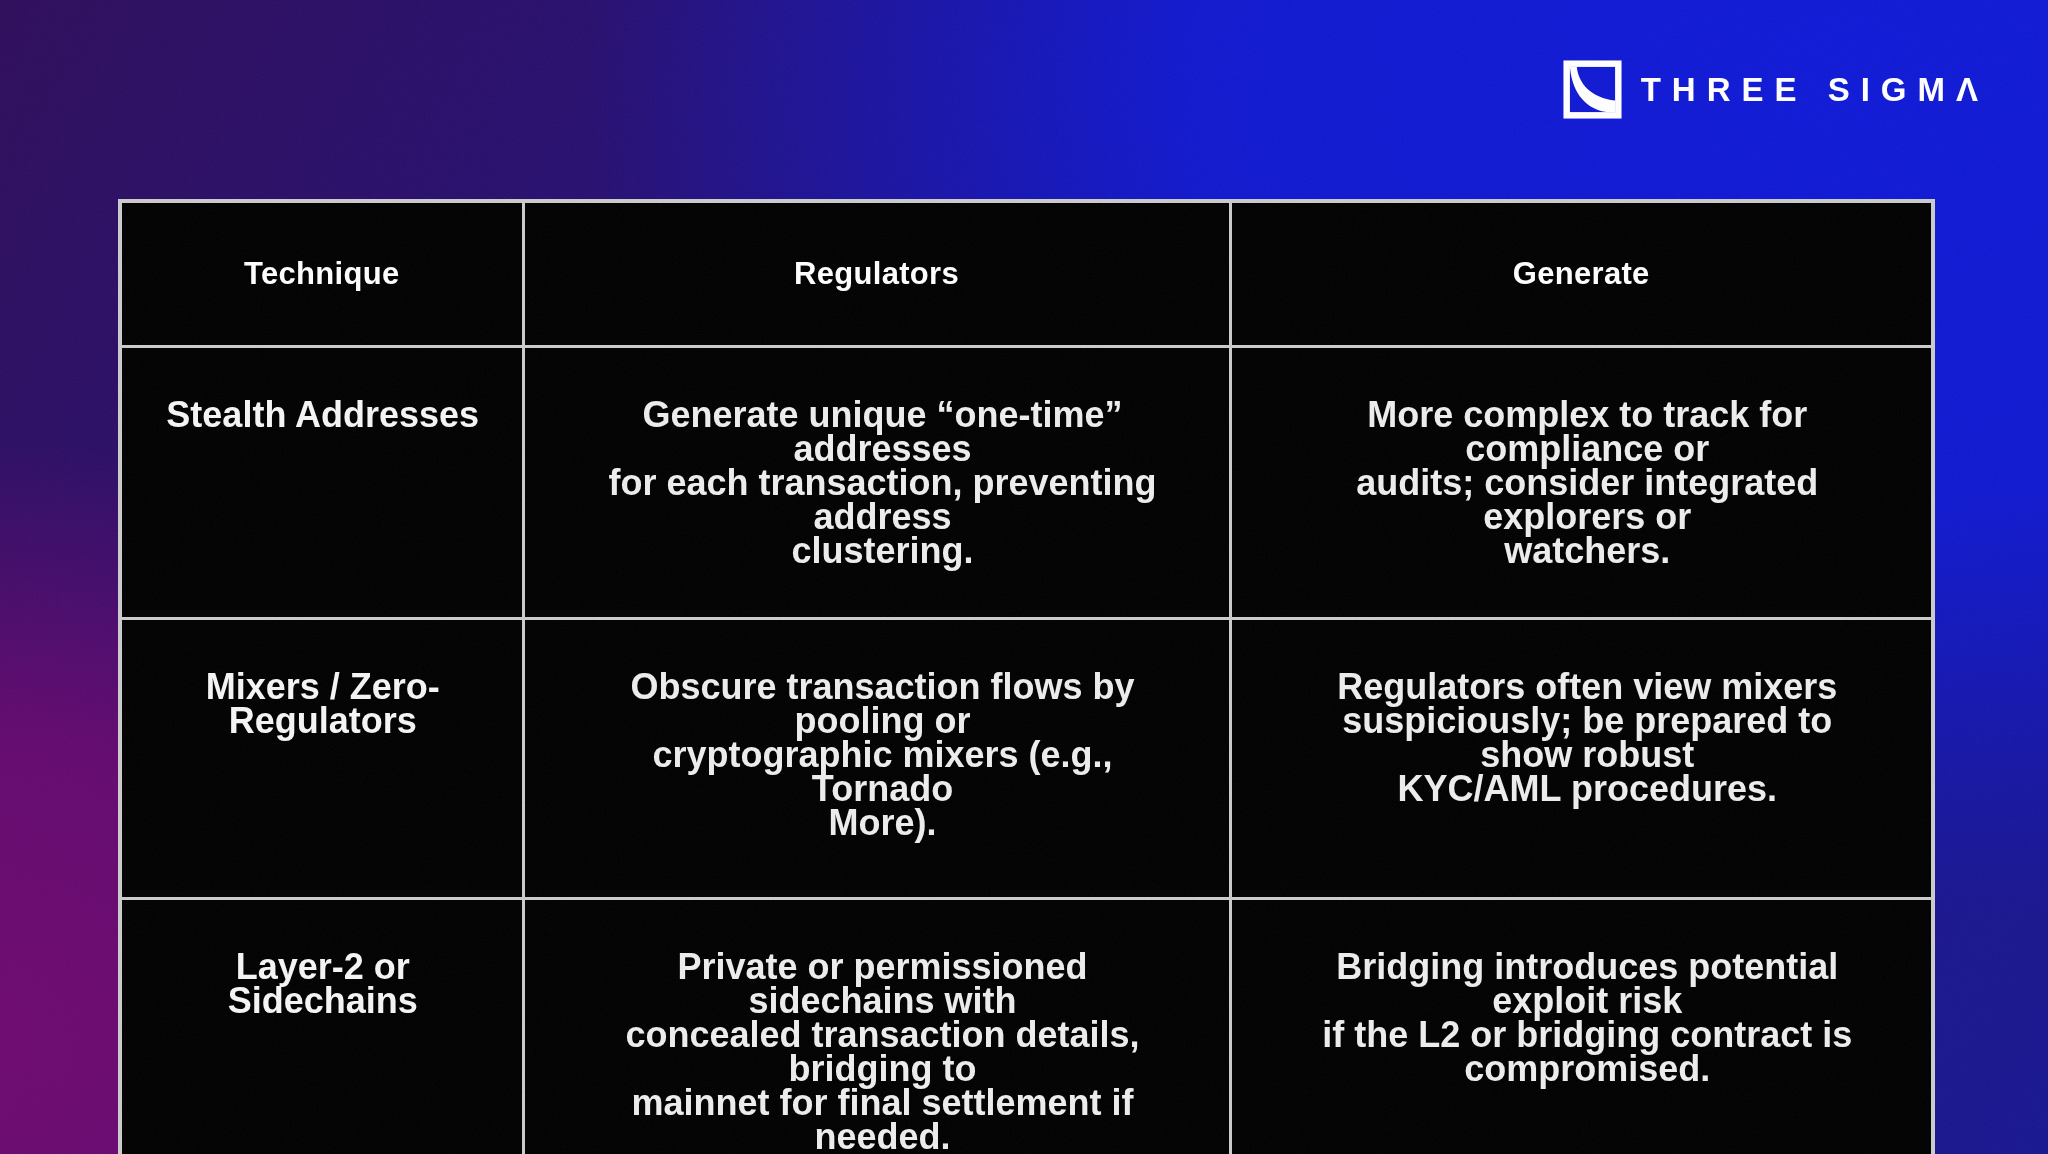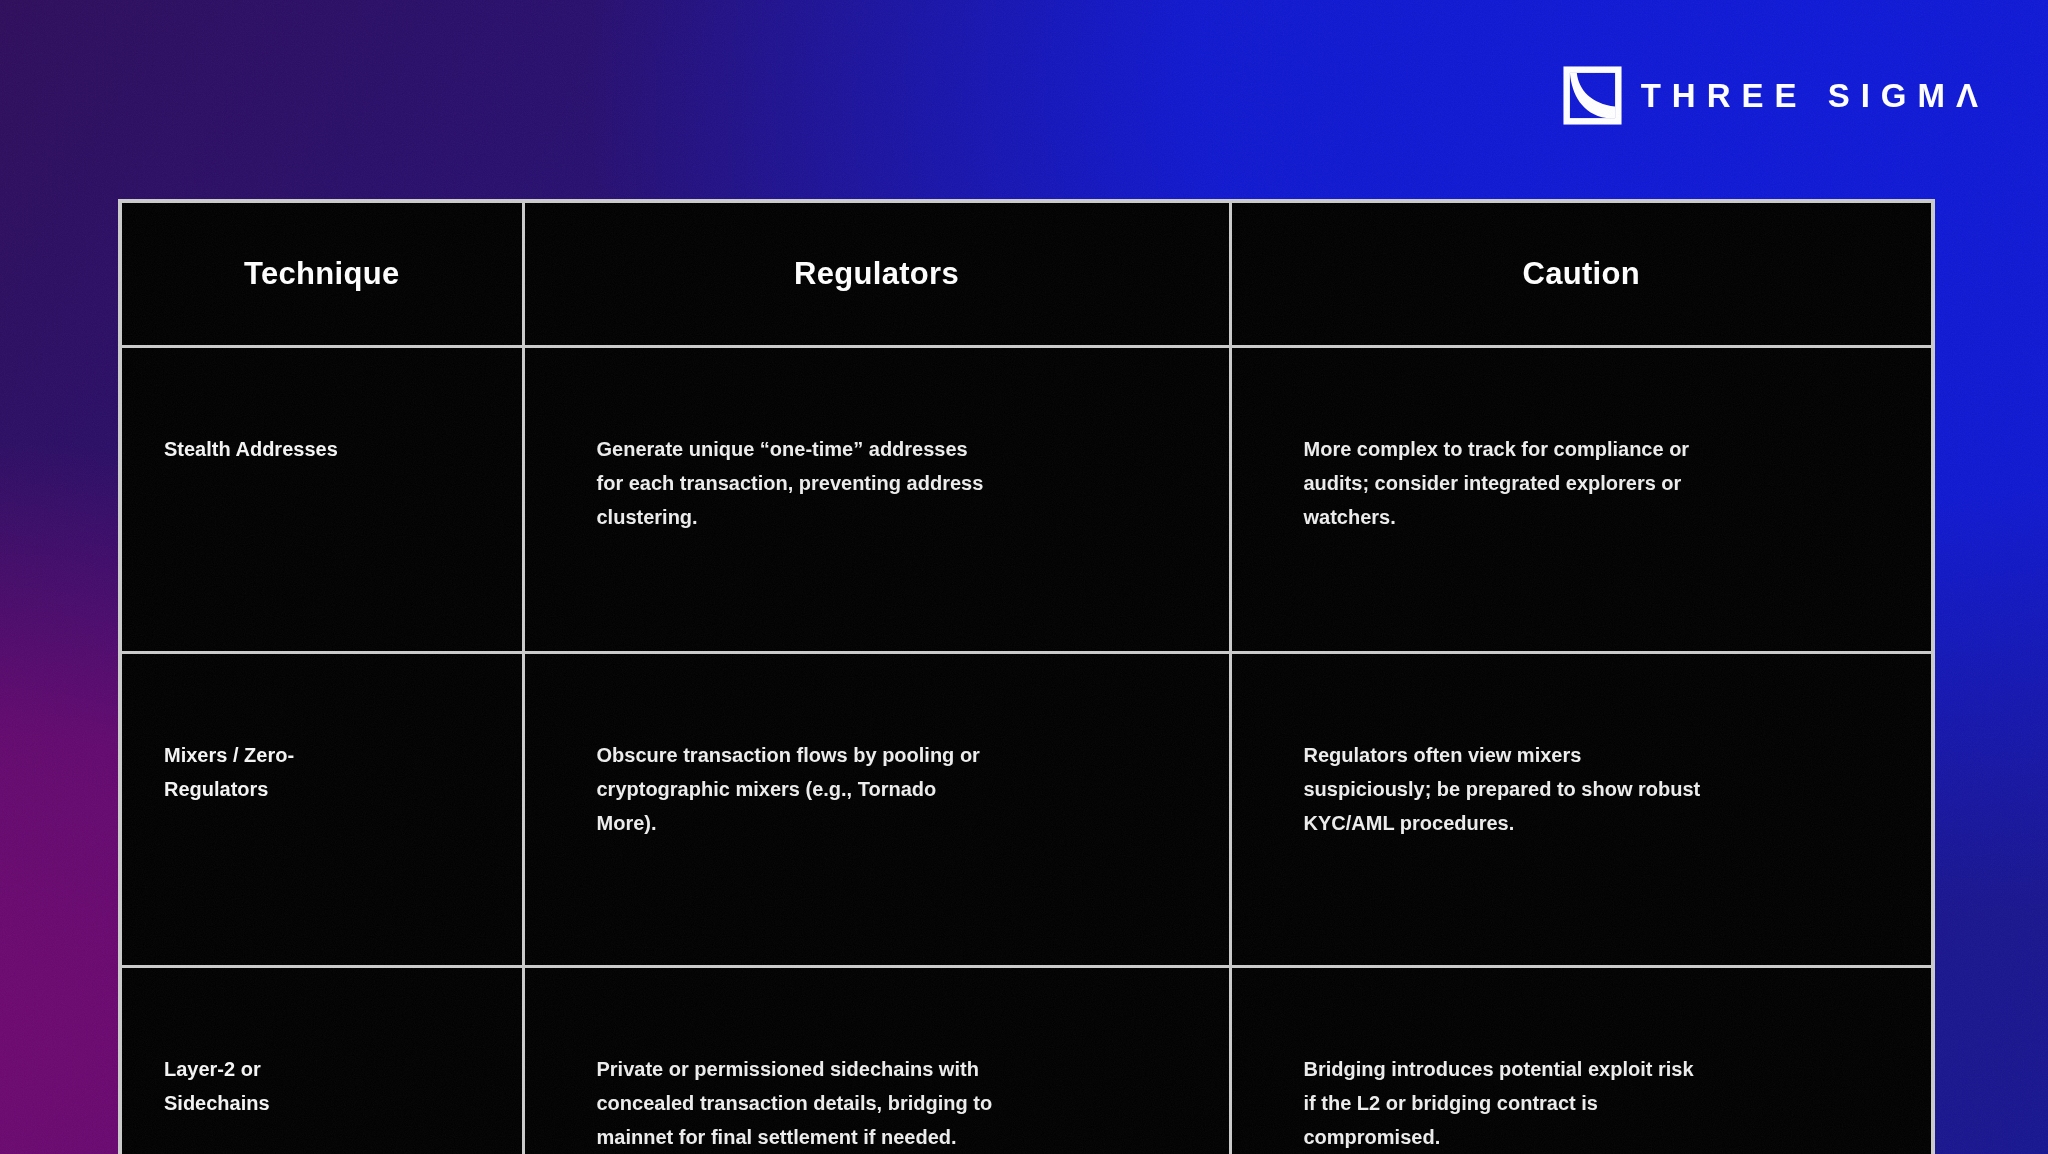--- a/index.html
+++ b/index.html
@@ -20,21 +20,21 @@
   .noise {
     position: absolute; inset: 0;
     width: 100%; height: 100%;
     opacity: 0.05;
     pointer-events: none;
   }
 
   
   .brand {
     position: absolute;
-    top: 66px; right: 70px;
+    top: 60px; right: 70px;
     display: flex; align-items: center;
     gap: 19px;
     color: #ffffff;
   }
   .brand-icon { width: 59px; height: 59px; display: block; }
   .brand-icon svg { display: block; width: 100%; height: 100%; }
   .brand-text {
     font-size: 33px;
     font-weight: 700;
     letter-spacing: 11px;
@@ -64,24 +64,25 @@
     height: 140px;
     vertical-align: middle;
     color: #ffffff;
     font-size: 31px;
     font-weight: 700;
     letter-spacing: 0.3px;
   }
   table.tbl td {
     vertical-align: top;
     color: #ededed;
-    font-size: 20px;
+    font-size: 36px;
     line-height: 34px;
     white-space: pre-line;
-    padding: 84px 60px 20px 72px;
+    padding: 50px 60px 20px 72px;
+    text-align: center;
   }
   table.tbl td.tech {
     font-weight: 700;
     color: #f5f5f5;
     padding-left: 42px;
     padding-right: 40px;
   }
   tr.r1 td { height: 199px; }
   tr.r2 td { height: 207px; }
   tr.r3 td { height: 227px; }
@@ -104,21 +105,21 @@
   <table class="tbl">
     <colgroup>
         <col class="c1">
         <col class="c2">
         <col class="c3">
       </colgroup>
     <thead>
       <tr>
         <th>Technique</th>
         <th>Regulators</th>
-        <th>Caution</th>
+        <th>Generate</th>
       </tr>
     </thead>
     <tbody>
       <tr class="r1">
         <td class="tech">Stealth Addresses</td>
         <td>Generate unique “one-time” addresses
 for each transaction, preventing address
 clustering.</td>
         <td>More complex to track for compliance or
 audits; consider integrated explorers or

